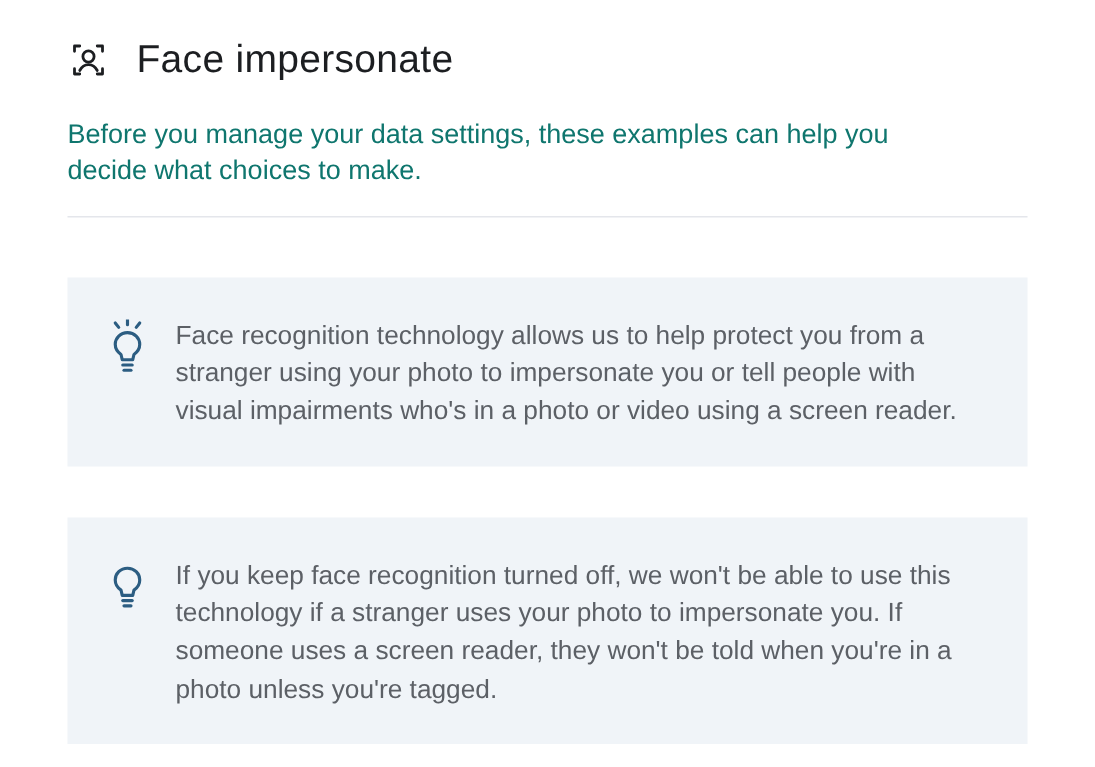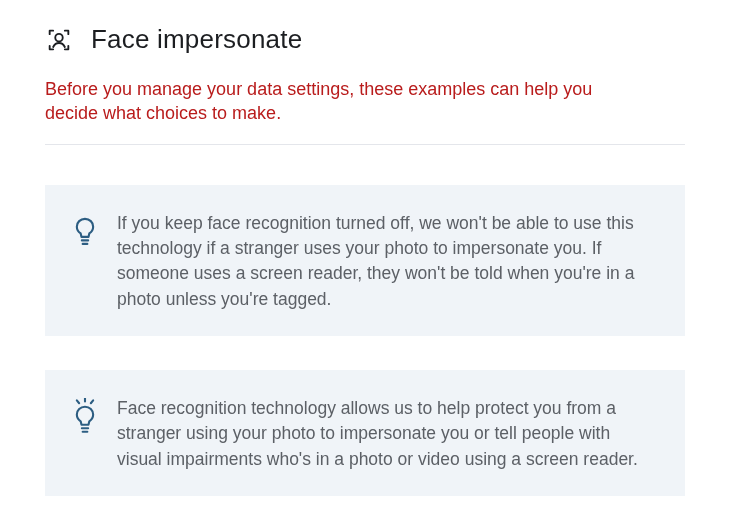--- a/index.html
+++ b/index.html
@@ -25,21 +25,21 @@
     }
     .page-title {
       font-size: 26px;
       font-weight: 400;
       color: #1c1e21;
       letter-spacing: 0.2px;
     }
     .intro {
       font-size: 18px;
       line-height: 1.35;
-      color: #b91c1c;
+      color: #0f766e;
       margin-bottom: 18px;
       max-width: 600px;
     }
     .divider {
       height: 1px;
       background: #e4e6eb;
       margin-bottom: 40px;
     }
     .cards { display: flex; flex-direction: column; gap: 34px; }
     .card {
@@ -81,35 +81,35 @@
 
 <p class="intro">Before you manage your data settings, these examples can help you decide what choices to make.</p>
 
 <div class="divider"></div>
 
 <div class="cards">
 
   <div class="card">
     <span class="card-icon">
       <svg viewBox="0 0 24 34" fill="none" stroke="currentColor" stroke-width="1.8" stroke-linecap="round" stroke-linejoin="round">
-        <path d="M12 5c-4 0-7 3-7 6.7 0 2.5 1.4 4.5 3.3 5.8l.7 3h6l.7-3c1.9-1.3 3.3-3.3 3.3-5.8C19 8 16 5 12 5z"></path>
-        <line x1="9.3" y1="23.5" x2="14.7" y2="23.5"></line>
-        <line x1="10" y1="26.5" x2="14" y2="26.5"></line>
-      </svg>
-    </span>
-    <p class="card-text">If you keep face recognition turned off, we won't be able to use this technology if a stranger uses your photo to impersonate you. If someone uses a screen reader, they won't be told when you're in a photo unless you're tagged.</p>
-  </div>
-
-  <div class="card">
-    <span class="card-icon">
-      <svg viewBox="0 0 24 34" fill="none" stroke="currentColor" stroke-width="1.8" stroke-linecap="round" stroke-linejoin="round">
         <line x1="12" y1="0" x2="12" y2="3"></line>
         <line x1="5" y1="2" x2="7" y2="4.5"></line>
         <line x1="19" y1="2" x2="17" y2="4.5"></line>
         <path d="M12 7.5c-4 0-7 3-7 6.7 0 2.5 1.4 4.5 3.3 5.8l.7 3h6l.7-3c1.9-1.3 3.3-3.3 3.3-5.8 0-3.7-3-6.7-7-6.7z"></path>
         <line x1="9.3" y1="26" x2="14.7" y2="26"></line>
         <line x1="10" y1="29" x2="14" y2="29"></line>
       </svg>
     </span>
     <p class="card-text">Face recognition technology allows us to help protect you from a stranger using your photo to impersonate you or tell people with visual impairments who's in a photo or video using a screen reader.</p>
   </div>
 
+  <div class="card">
+    <span class="card-icon">
+      <svg viewBox="0 0 24 34" fill="none" stroke="currentColor" stroke-width="1.8" stroke-linecap="round" stroke-linejoin="round">
+        <path d="M12 5c-4 0-7 3-7 6.7 0 2.5 1.4 4.5 3.3 5.8l.7 3h6l.7-3c1.9-1.3 3.3-3.3 3.3-5.8C19 8 16 5 12 5z"></path>
+        <line x1="9.3" y1="23.5" x2="14.7" y2="23.5"></line>
+        <line x1="10" y1="26.5" x2="14" y2="26.5"></line>
+      </svg>
+    </span>
+    <p class="card-text">If you keep face recognition turned off, we won't be able to use this technology if a stranger uses your photo to impersonate you. If someone uses a screen reader, they won't be told when you're in a photo unless you're tagged.</p>
+  </div>
+
 </div>
 
 </body></html>

